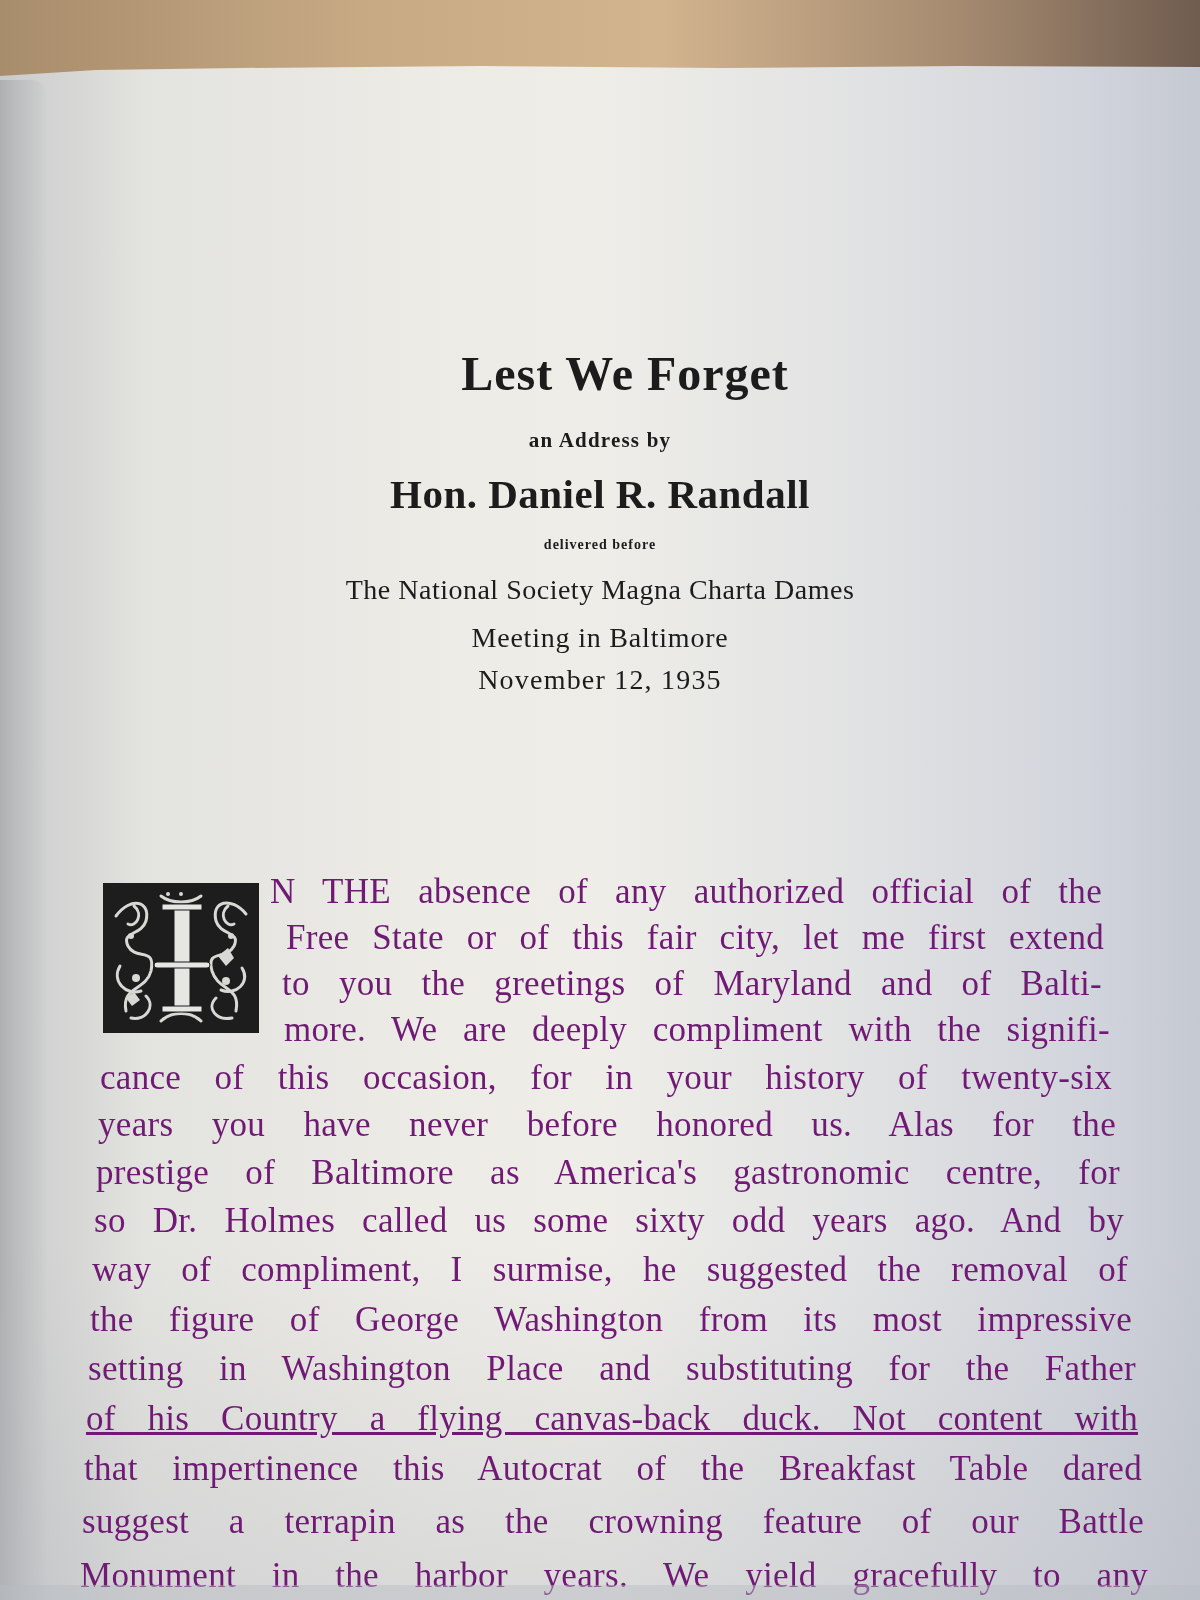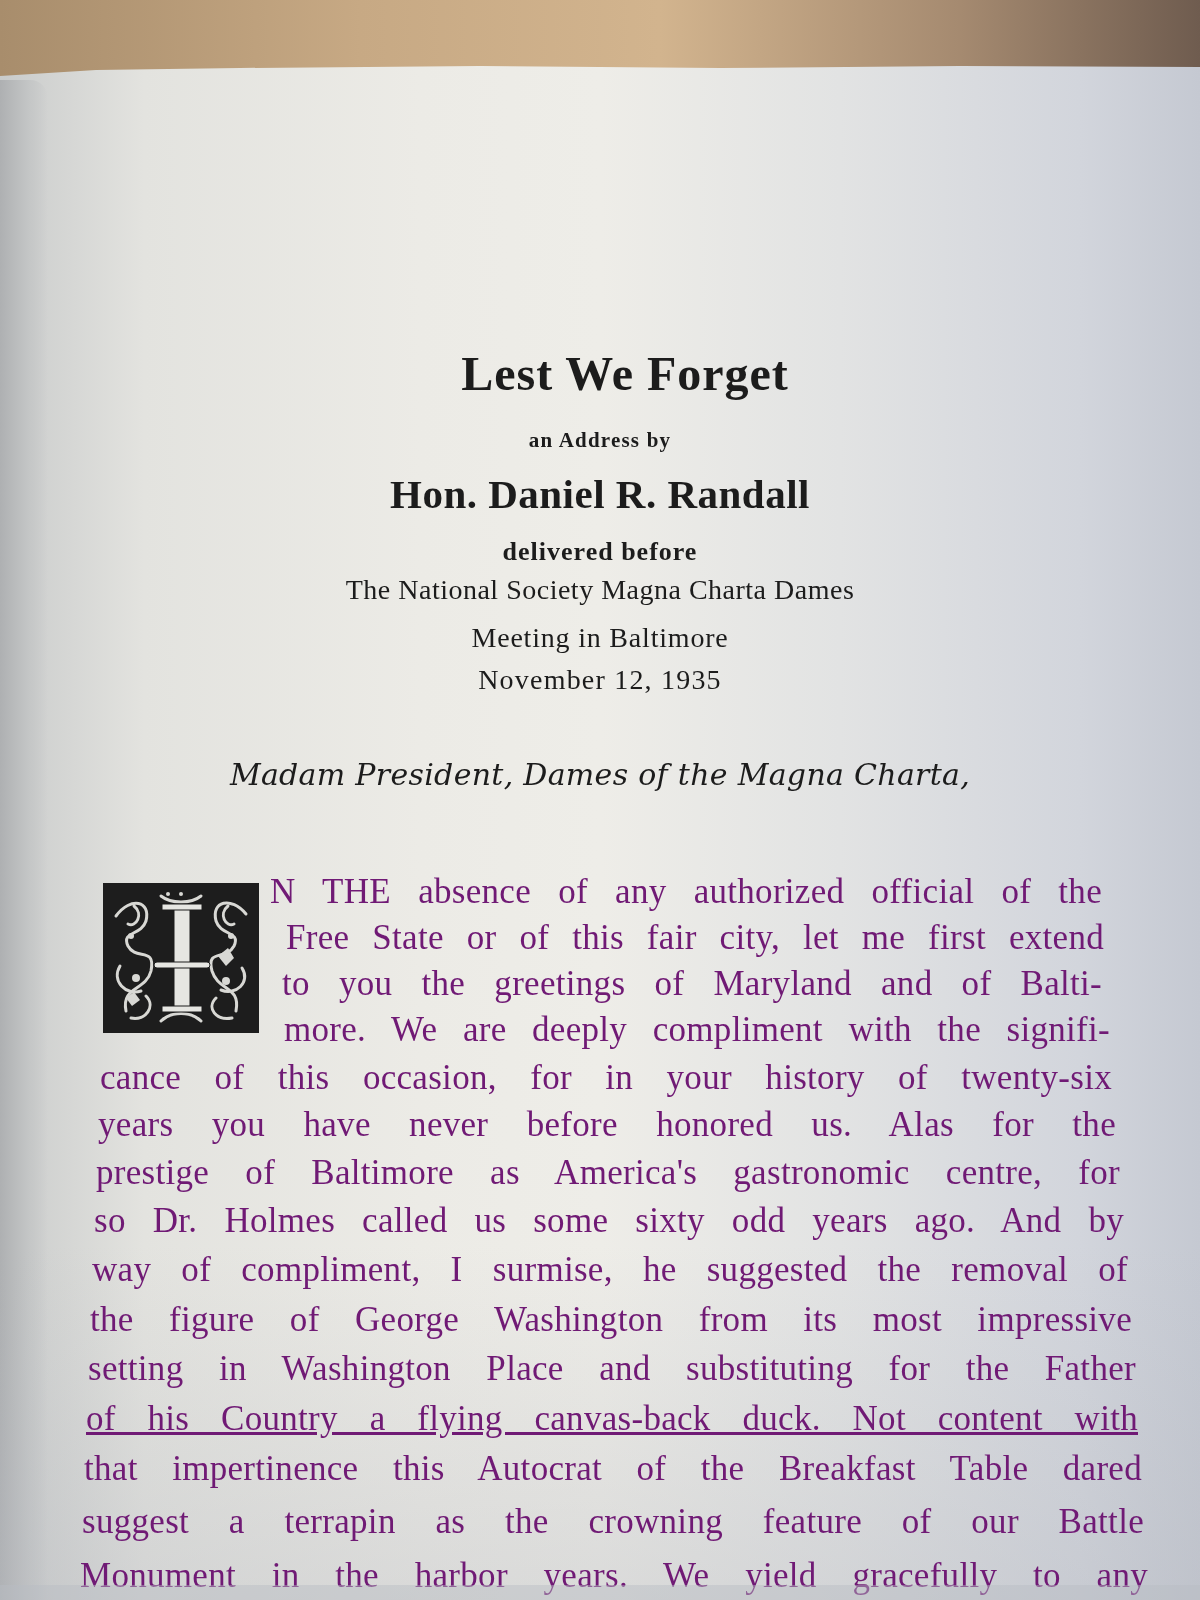--- a/index.html
+++ b/index.html
@@ -26,21 +26,21 @@
     }
     .page::after {
       content: ""; position: absolute; left: 0; bottom: 0; width: 1200px; height: 360px;
       background: linear-gradient(180deg, rgba(255,255,255,0) 0%, rgba(180,183,190,0.35) 100%);
       pointer-events: none;
     }
     .heading { position: absolute; left: 0; width: 1200px; text-align: center; color: #1c1c1c; }
     .title { top: 346px; font-family: "Liberation Serif", serif; font-weight: bold; font-size: 48px; letter-spacing: 1px; padding-left: 25px; }
     .byline { top: 428px; font-family: "Liberation Serif", serif; font-weight: bold; font-size: 21px; letter-spacing: 1.2px; }
     .author { top: 470px; font-family: "Liberation Serif", serif; font-weight: bold; font-size: 41px; letter-spacing: 0.5px; }
-    .delivered { top: 537px; font-family: "Liberation Serif", serif; font-weight: bold; font-size: 26px; letter-spacing: 1px; }
+    .delivered { top: 537px; font-family: "Liberation Serif", serif; font-weight: bold; font-size: 14px; letter-spacing: 1px; }
     .society { top: 574px; font-family: "Liberation Serif", serif; font-size: 28px; letter-spacing: 0.5px; }
     .meeting { top: 622px; font-family: "Liberation Serif", serif; font-size: 28px; letter-spacing: 0.8px; }
     .date { top: 664px; font-family: "Liberation Serif", serif; font-size: 28px; letter-spacing: 1.2px; }
     .salutation { top: 752px; font-family: "DejaVu Serif", serif; font-style: italic; font-size: 30px; line-height: 46px; letter-spacing: 0.3px; }
     .dropcap {
       position: absolute; left: 103px; top: 883px; width: 156px; height: 150px;
       background: #1d1d1d; border: 3px double #1d1d1d; box-sizing: border-box;
       overflow: hidden;
     }
     .dropcap svg { width: 100%; height: 100%; display: block; }
@@ -59,21 +59,20 @@
 
 <div class="heading title">Lest We Forget</div>
 <div class="heading byline">an Address by</div>
 <div class="heading author">Hon. Daniel R. Randall</div>
 <div class="heading delivered">delivered before</div>
 <div class="heading society">The National Society Magna Charta Dames</div>
 <div class="heading meeting">Meeting in Baltimore</div>
 <div class="heading date">November 12, 1935</div>
 
 <div class="heading salutation">
-  <div>Madam President, Dames of the Magna Charta,</div>
 </div>
 
 <div class="dropcap">
   <svg viewBox="0 0 150 144" xmlns="http://www.w3.org/2000/svg">
     <rect x="0" y="0" width="150" height="144" fill="#1d1d1d"></rect>
     <g fill="none" stroke="#d8d8d4" stroke-width="3" stroke-linecap="round">
       <path d="M10 30 C 25 10, 45 15, 40 35 C 35 50, 15 45, 22 60 C 30 75, 50 60, 45 85 C 40 105, 15 100, 20 125"></path>
       <path d="M14 80 C 5 95, 20 110, 35 105"></path>
       <path d="M28 20 C 38 28, 30 42, 22 38"></path>
       <path d="M40 110 C 50 120, 40 135, 25 132"></path>

